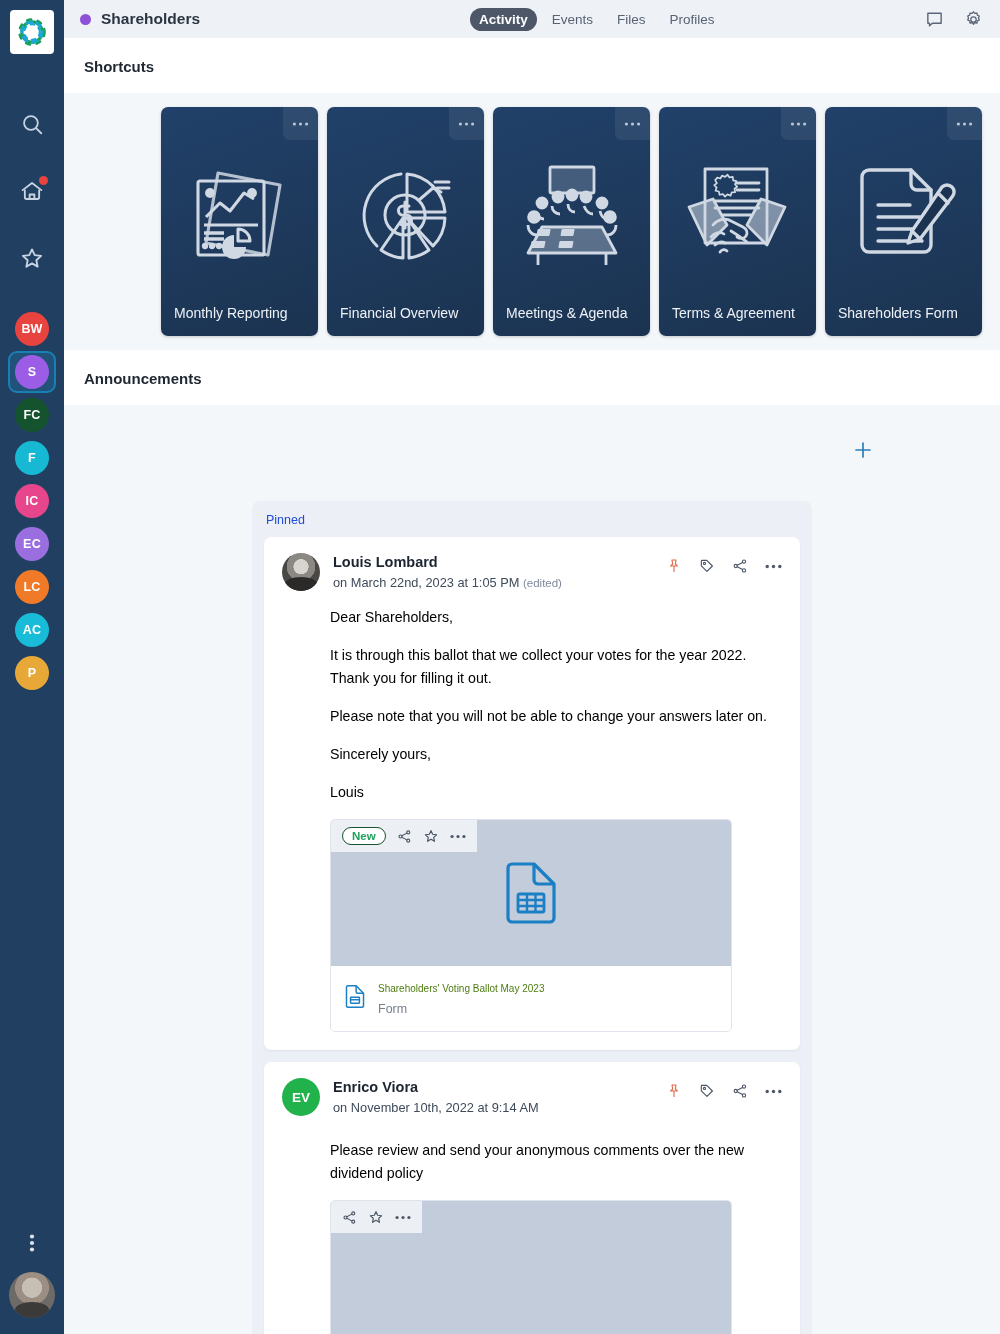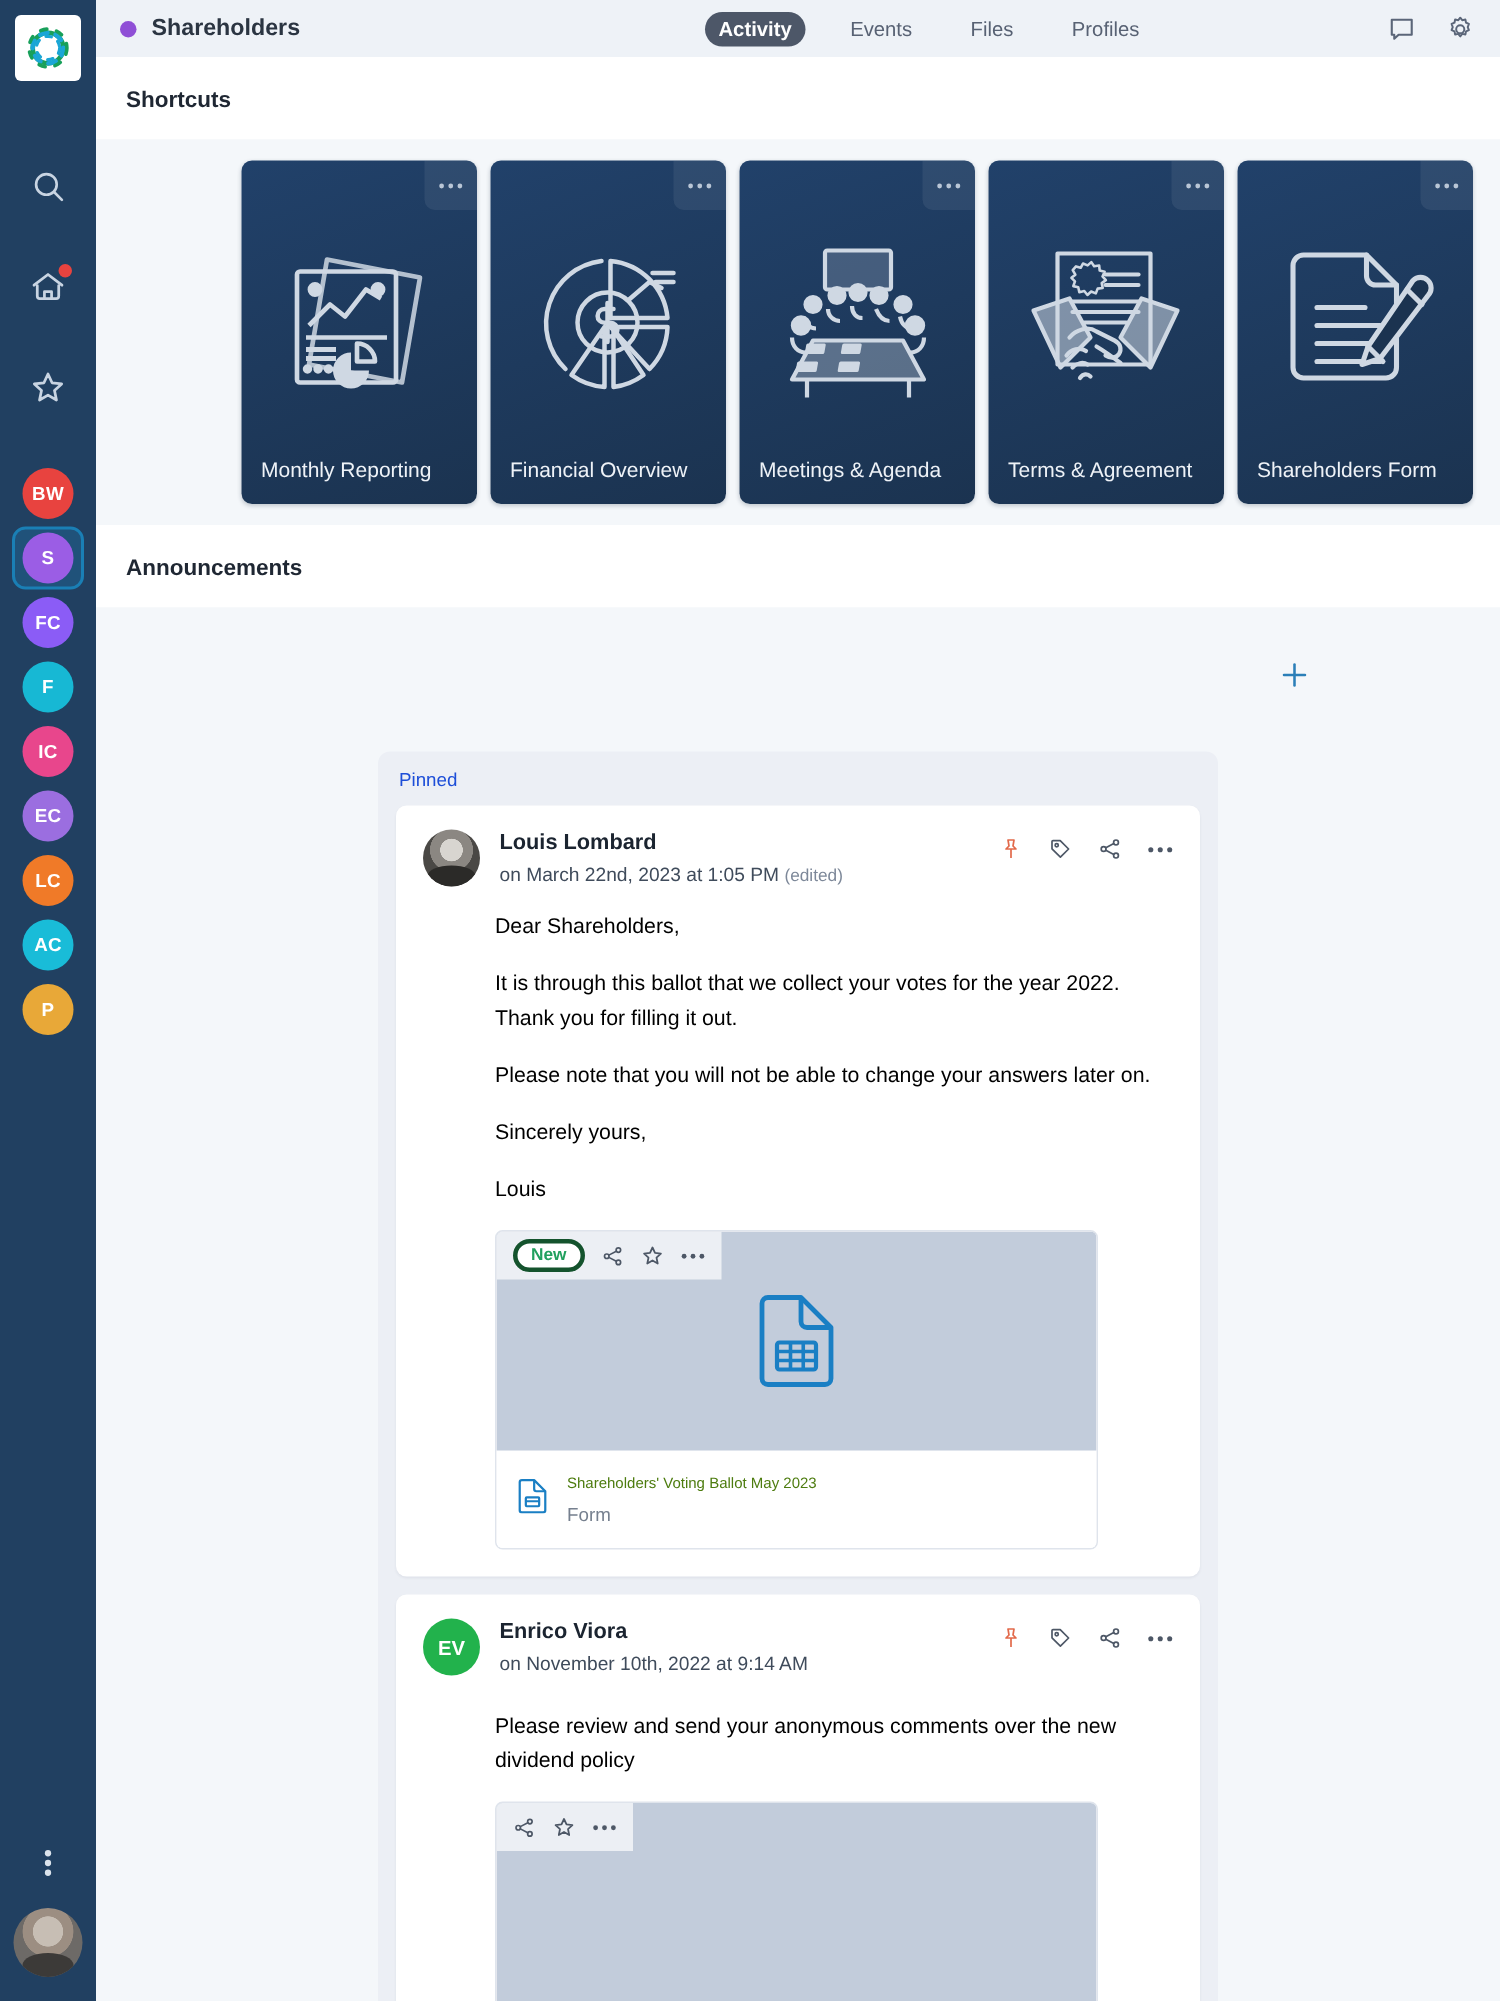--- a/index.html
+++ b/index.html
@@ -54,21 +54,21 @@
 
   
   .main { flex: 1; height: 1334px; display: flex; flex-direction: column; min-width: 0; }
 
   .topbar {
     height: 38px; background: #eef2f7; display: flex; align-items: center;
     padding: 0 16px; flex-shrink: 0; position: relative;
   }
   .space-dot { width: 11px; height: 11px; border-radius: 50%; background: #8f4fd6; margin-right: 10px; }
   .space-title { font-size: 15.5px; font-weight: 700; color: #2b3542; }
-  .tabs { position: absolute; left: 406px; display: flex; align-items: center; gap: 21px; }
+  .tabs { position: absolute; left: 406px; display: flex; align-items: center; gap: 6px; }
   .tab {
     font-size: 13.5px; color: #586274; padding: 4px 9px; border-radius: 12px;
     cursor: pointer; white-space: nowrap;
   }
   .tab.active { background: #4d5768; color: #ffffff; font-weight: 600; }
   .top-right { margin-left: auto; display: flex; align-items: center; gap: 18px; }
   .top-right .ic { cursor: pointer; display: flex; }
 
   .scroll { flex: 1; overflow: hidden; background: #f4f7fa; }
 
@@ -146,21 +146,21 @@
   .attach {
     margin: 6px 0 0 48px; width: 402px; border: 1px solid #dfe4ec;
     border-radius: 5px; overflow: hidden; background: #fff;
   }
   .att-prev { height: 146px; background: #c2ccdb; position: relative; }
   .att-bar {
     position: absolute; top: 0; left: 0; height: 32px;
     background: #eceff4; display: flex; align-items: center; gap: 11px; padding: 0 11px;
   }
   .badge-new {
-    border: 3px solid #14532d; color: #21a05e; font-size: 11.5px; font-weight: 600;
+    border: 1px solid #14532d; color: #21a05e; font-size: 11.5px; font-weight: 600;
     border-radius: 11px; padding: 2px 9px; background: #fff;
   }
   .att-bar span.ic { cursor: pointer; display: flex; }
   .att-big { position: absolute; inset: 0; display: flex; align-items: center; justify-content: center; }
   .att-meta { display: flex; align-items: center; padding: 13px 14px; gap: 13px; background: #fff; }
   .att-txt-t { font-size: 10px; color: #4d7c0f; line-height: 20px; }
   .att-txt-s { font-size: 12.5px; color: #76808f; line-height: 18px; margin-top: 1px; }
 </style>
 </head>
 <body>
@@ -211,21 +211,21 @@
     <div style="height:28px"></div>
 
     <div class="avatars">
       <div class="av-wrap">
         <div class="av" style="background:#e8433f">BW</div>
       </div>
       <div class="av-wrap sel">
         <div class="av" style="background:#9b5de5">S</div>
       </div>
       <div class="av-wrap">
-        <div class="av" style="background:#8b5cf6">FC</div>
+        <div class="av" style="background:#14532d">FC</div>
       </div>
       <div class="av-wrap">
         <div class="av" style="background:#17b8d4">F</div>
       </div>
       <div class="av-wrap">
         <div class="av" style="background:#e8468c">IC</div>
       </div>
       <div class="av-wrap">
         <div class="av" style="background:#9b6ee0">EC</div>
       </div>

